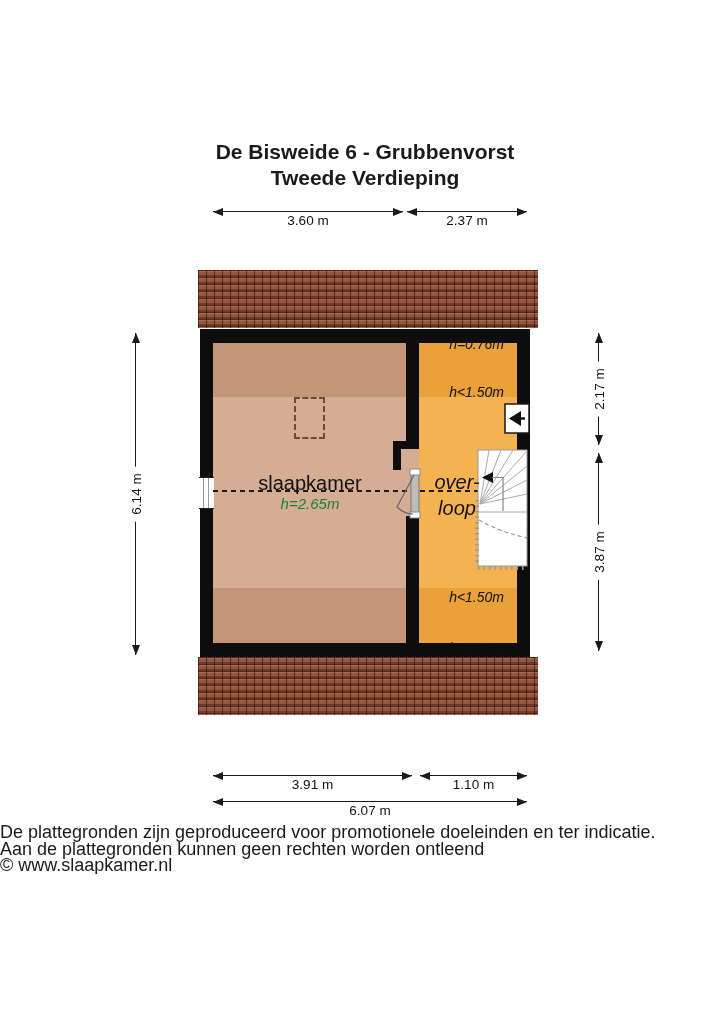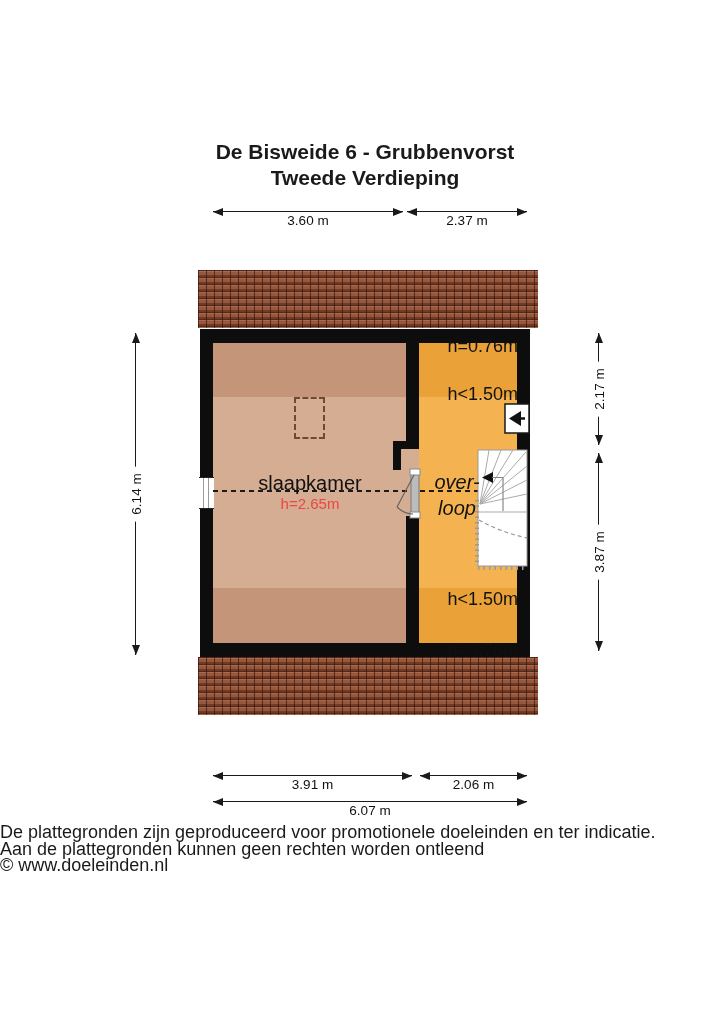--- a/index.html
+++ b/index.html
@@ -39,23 +39,23 @@
   .skylight{position:absolute;left:294px;top:397px;width:27px;height:38px;
             border:2px dashed #6f4a33;background:transparent;}
   .window-w{position:absolute;left:199px;top:477px;width:15px;height:32px;background:#fff;
             border-top:1px solid #222;border-bottom:1px solid #222;box-sizing:border-box;}
   .window-w .pane{position:absolute;top:0;bottom:0;width:1px;background:#9a9a9a;}
 
   .overlay{position:absolute;left:0;top:0;pointer-events:none;}
 
   .room-label{position:absolute;transform:translateX(-50%);text-align:center;white-space:nowrap;}
   .room-name{font-size:20px;color:#111;}
-  .room-sub{font-size:15px;color:#ef4444;}
-  .h-marker{position:absolute;right:202px;width:160px;text-align:right;
-            font-size:18px;color:#111;white-space:nowrap;}
+  .room-sub{font-size:15px;color:#15803d;font-style:italic;}
+  .h-marker{position:absolute;right:216px;width:160px;text-align:right;
+            font-size:14px;color:#111;white-space:nowrap;font-style:italic;}
 
   .footer{position:absolute;left:0;top:824px;width:720px;text-align:left;
           font-size:18px;line-height:16.5px;color:#1a1a1a;}
 </style>
 </head>
 <body>
 
 <div class="canvas">
 
   <div class="title-block">
@@ -172,27 +172,27 @@
   <div class="h-marker" style="top:640px;">h=0.76m</div>
 
   <div class="dim-h" style="left:213px;top:775px;width:199px;">
     <span class="ah al"></span>
     <span class="ah ar"></span>
     <span class="dim-label">3.91 m</span>
   </div>
   <div class="dim-h" style="left:420px;top:775px;width:107px;">
     <span class="ah al"></span>
     <span class="ah ar"></span>
-    <span class="dim-label">2.06 m</span>
+    <span class="dim-label">1.10 m</span>
   </div>
   <div class="dim-h" style="left:213px;top:801px;width:314px;">
     <span class="ah al"></span>
     <span class="ah ar"></span>
     <span class="dim-label">6.07 m</span>
   </div>
 
   <div class="footer">
     <div>De plattegronden zijn geproduceerd voor promotionele doeleinden en ter indicatie.</div>
     <div>Aan de plattegronden kunnen geen rechten worden ontleend</div>
-    <div>© www.doeleinden.nl</div>
+    <div>© www.slaapkamer.nl</div>
   </div>
 
 </div>
 
 </body></html>

